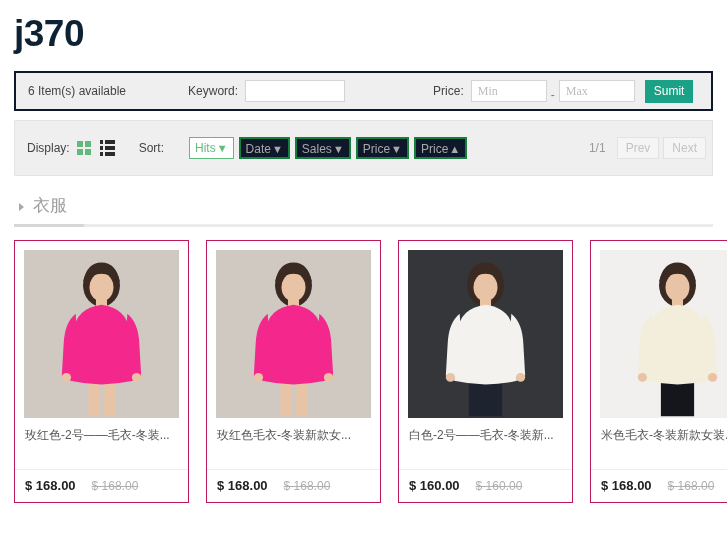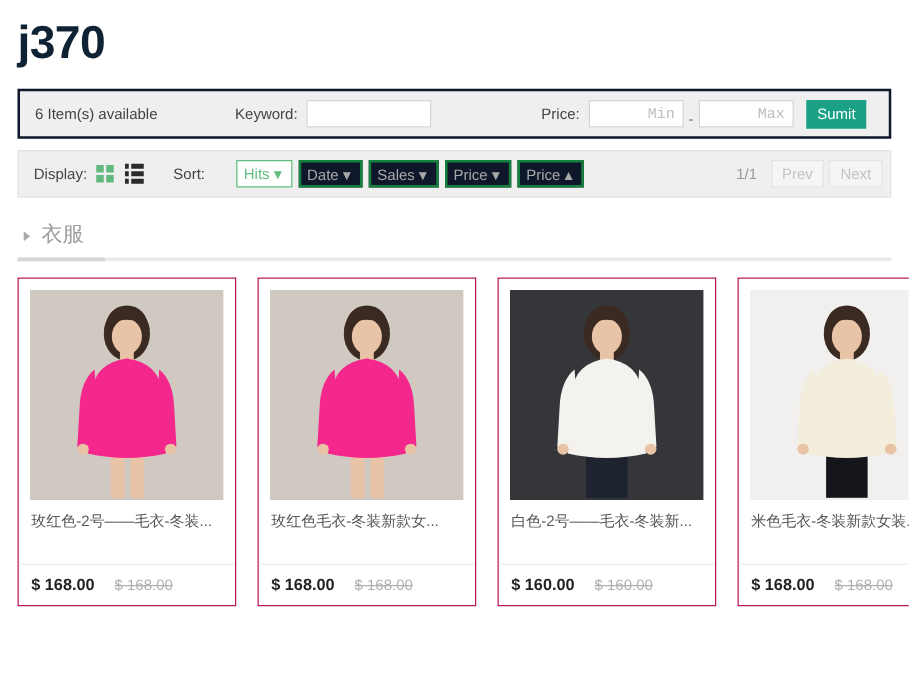--- a/index.html
+++ b/index.html
@@ -57,26 +57,25 @@
   .filter-label {
     font-size: 12px;
     color: #444444;
     margin-right: 7px;
   }
   .text-input {
     height: 22px;
     border: 1px solid #d4d4d4;
     background: #ffffff;
     box-sizing: border-box;
-    font-family: Liberation Mono, monospace;
+    font-family: Liberation Serif, serif;
     font-size: 12px;
     color: #8b5cf6;
     padding: 0 6px;
     outline: none;
-    text-align: right;
   }
   .text-input::placeholder { color: #bdbdbd; }
   .kw-input { width: 100px; }
   .price-input { width: 76px; }
   .price-sep {
     margin: 0 4px;
     color: #777;
     font-size: 12px;
     position: relative;
     top: 4px;
@@ -92,21 +91,21 @@
     cursor: pointer;
     line-height: 23px;
   }
   .sp-1 { width: 62px; }
   .sp-2 { width: 88px; }
   .sp-3 { width: 10px; }
 
   
   .sort-bar {
     margin: 9px 14px 0 14px;
-    height: 38px;
+    height: 56px;
     background: #efefef;
     border: 1px solid #e3e3e3;
     display: flex;
     align-items: center;
     box-sizing: border-box;
     padding: 0 6px 0 12px;
   }
   .sort-label {
     font-size: 12px;
     color: #444444;

